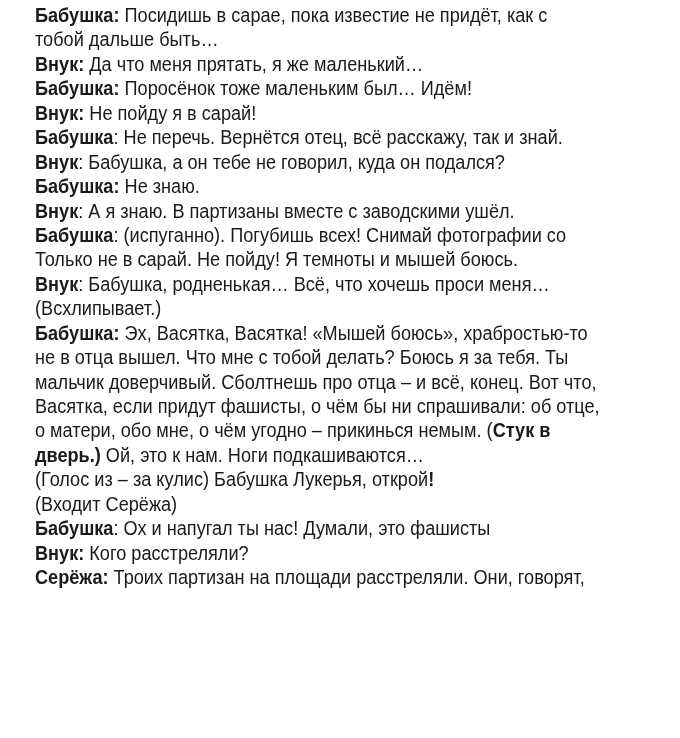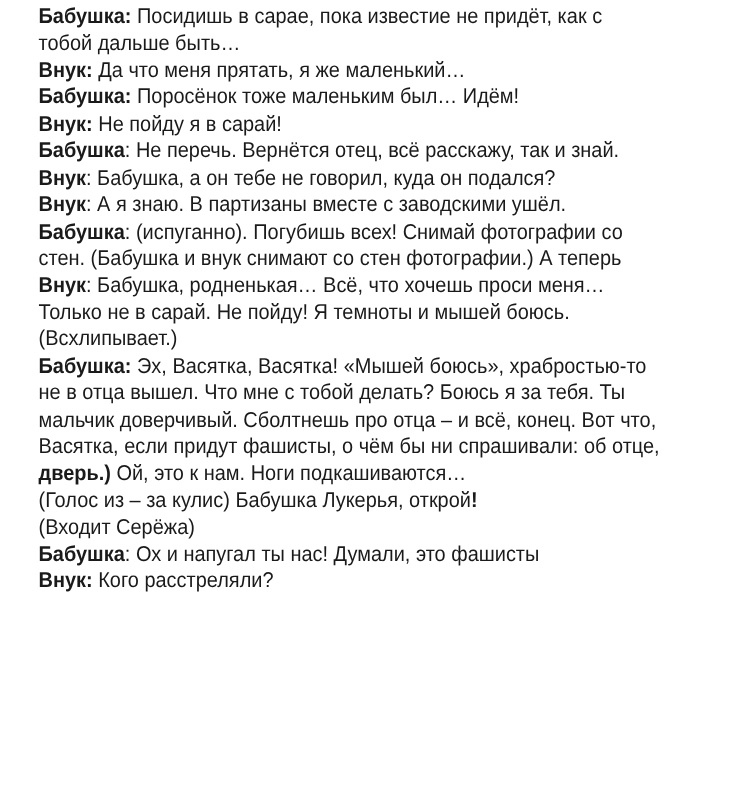--- a/index.html
+++ b/index.html
@@ -19,28 +19,30 @@
 <body>
 
 <div class="page">
   <div class="line"><span class="txt"><span class="sp">Бабушка:</span><span> Посидишь в сарае, пока известие не придёт, как с</span></span></div>
   <div class="line"><span class="txt"><span class="sp"></span><span>тобой дальше быть…</span></span></div>
   <div class="line"><span class="txt"><span class="sp">Внук:</span><span> Да что меня прятать, я же маленький…</span></span></div>
   <div class="line"><span class="txt"><span class="sp">Бабушка:</span><span> Поросёнок тоже маленьким был… Идём!</span></span></div>
   <div class="line"><span class="txt"><span class="sp">Внук:</span><span> Не пойду я в сарай!</span></span></div>
   <div class="line"><span class="txt"><span class="sp">Бабушка</span><span>: Не перечь. Вернётся отец, всё расскажу, так и знай.</span></span></div>
   <div class="line"><span class="txt"><span class="sp">Внук</span><span>: Бабушка, а он тебе не говорил, куда он подался?</span></span></div>
+  <div class="line"><span class="txt"><span class="sp">Бабушка:</span><span> Не знаю.</span></span></div>
   <div class="line"><span class="txt"><span class="sp">Внук</span><span>: А я знаю. В партизаны вместе с заводскими ушёл.</span></span></div>
   <div class="line"><span class="txt"><span class="sp">Бабушка</span><span>: (испуганно). Погубишь всех! Снимай фотографии со</span></span></div>
-  <div class="line"><span class="txt"><span class="sp"></span><span>стен. (Бабушка и внук снимают со стен фотографии.)  А теперь</span></span></div>
+  <div class="line"><span class="txt"><span class="sp"></span><span>Только не в сарай. Не пойду! Я темноты и мышей боюсь.</span></span></div>
   <div class="line"><span class="txt"><span class="sp">Внук</span><span>: Бабушка, родненькая…  Всё, что хочешь проси меня…</span></span></div>
-  <div class="line"><span class="txt"><span class="sp"></span><span>Только не в сарай. Не пойду! Я темноты и мышей боюсь.</span></span></div>
   <div class="line"><span class="txt"><span class="sp"></span><span>(Всхлипывает.)</span></span></div>
   <div class="line"><span class="txt"><span class="sp">Бабушка:</span><span> Эх, Васятка, Васятка! «Мышей боюсь», храбростью-то</span></span></div>
   <div class="line"><span class="txt"><span class="sp"></span><span>не в отца вышел. Что мне с тобой делать? Боюсь я за тебя. Ты</span></span></div>
   <div class="line"><span class="txt"><span class="sp"></span><span>мальчик доверчивый. Сболтнешь про отца – и всё, конец. Вот что,</span></span></div>
   <div class="line"><span class="txt"><span class="sp"></span><span>Васятка, если придут фашисты, о чём бы ни спрашивали: об отце,</span></span></div>
+  <div class="line"><span class="txt"><span class="sp"></span><span>о матери, обо мне, о чём угодно – прикинься  немым. (</span><span class="b">Стук в</span></span></div>
   <div class="line"><span class="txt"><span class="sp">дверь.)</span><span> Ой, это к нам. Ноги подкашиваются…</span></span></div>
   <div class="line"><span class="txt"><span class="sp"></span><span>(Голос из – за кулис) Бабушка Лукерья, открой</span><span class="b">!</span></span></div>
   <div class="line"><span class="txt"><span class="sp"></span><span>(Входит Серёжа)</span></span></div>
   <div class="line"><span class="txt"><span class="sp">Бабушка</span><span>: Ох и напугал ты нас! Думали, это фашисты</span></span></div>
   <div class="line"><span class="txt"><span class="sp">Внук:</span><span> Кого расстреляли?</span></span></div>
+  <div class="line"><span class="txt"><span class="sp">Серёжа:</span><span> Троих партизан на площади расстреляли. Они, говорят,</span></span></div>
 </div>
 
 </body></html>

